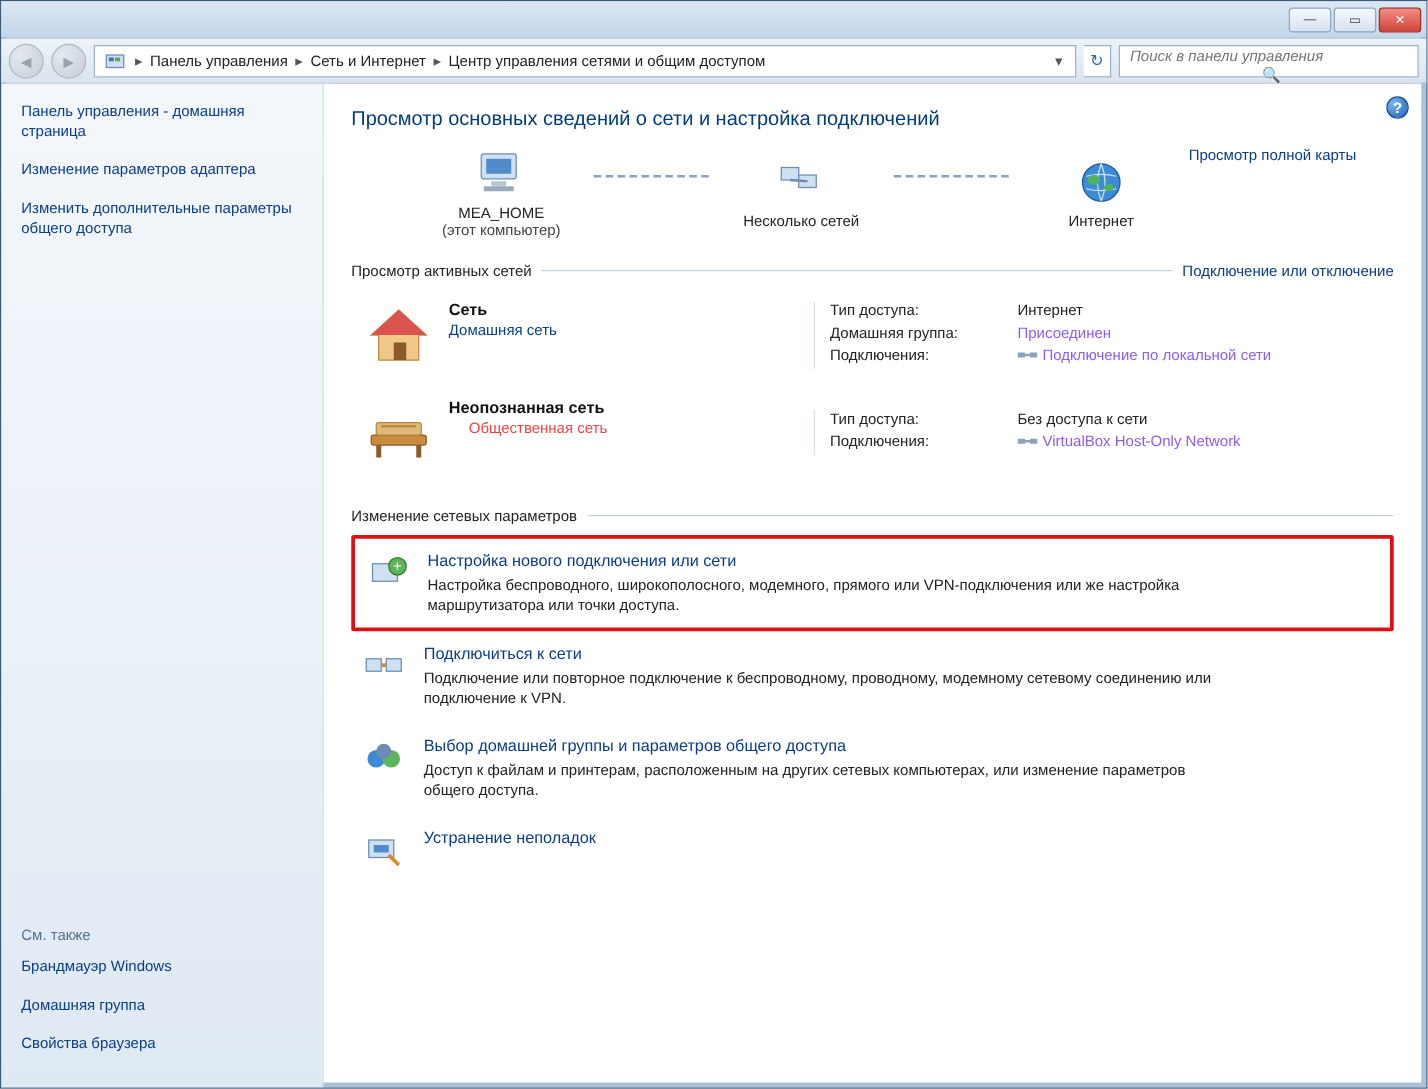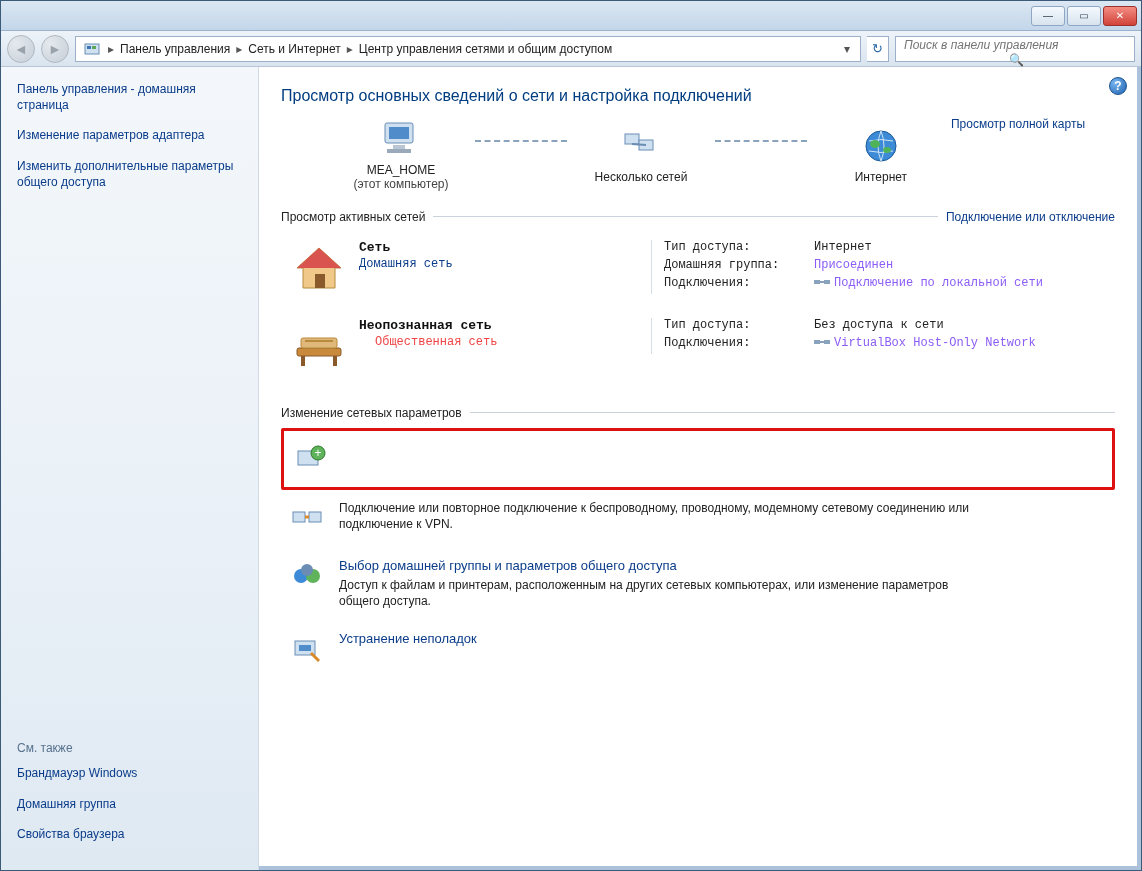--- a/index.html
+++ b/index.html
@@ -112,21 +112,21 @@
   .map-label{text-align:center;font-size:12px;color:#222;margin-top:4px;line-height:1.2;}
   .map-label .sub{display:block;color:#444;text-align:right;}
   .map-line{flex:1;height:2px;border-top:2px dashed #8aa3bd;margin:0 4px;position:relative;top:-14px;}
   .map-link{color:#0a3c8a;white-space:nowrap;align-self:flex-start;margin-left:auto;position:relative;top:-2px;}
   .section-hdr{
     display:flex;align-items:center;margin:18px 0 8px 0;gap:8px;
   }
   .section-hdr .line{flex:1;height:1px;background:#c9d4df;}
   .section-hdr .lbl{color:#222;font-size:12px;white-space:nowrap;}
   .section-hdr .rlink{color:#0a3c8a;white-space:nowrap;}
-  .network-block{display:flex;align-items:flex-start;padding:8px 0 14px 10px;font-family:Liberation Mono, monospace;}
+  .network-block{display:flex;align-items:center;padding:8px 0 14px 10px;}
   .net-left{display:flex;gap:12px;width:360px;}
   .net-ico{width:56px;height:56px;display:flex;align-items:center;justify-content:center;}
   .net-text .nt-name{font-weight:bold;color:#111;font-size:13px;}
   .net-text .nt-type{color:#0a3c8a;font-size:12px;margin-top:2px;cursor:pointer;}
   .net-text .nt-type.plain{color:#ef4444;cursor:default;margin-left:16px;}
   .net-right{border-left:1px solid #d7dee6;padding-left:12px;}
   .kv{display:flex;margin-bottom:4px;}
   .kv .k{width:150px;color:#222;}
   .kv .v{color:#222;}
   .kv .v a{color:#8b5cf6;text-decoration:none;}
@@ -329,30 +329,35 @@
 
       <div id="tasks-container">
           <div class="task highlight">
     <div class="t-ico">
               <svg width="32" height="32">
                 <rect x="4" y="8" width="20" height="14" fill="#cfe0f1" stroke="#6b8db3"></rect>
                 <circle cx="24" cy="10" r="7" fill="#5fb35a" stroke="#2f7a2a"></circle>
                 <text x="24" y="14" text-anchor="middle" fill="#fff" font-size="12">+</text>
               </svg>
             </div>
+    <div class="t-body">
+      <div class="t-title">Настройка нового подключения или сети</div>
+      <div class="t-desc">Настройка беспроводного, широкополосного, модемного, прямого или VPN-подключения или же настройка маршрутизатора или точки доступа.</div>
+    </div>
           </div>
           <div class="task">
     <div class="t-ico">
               <svg width="32" height="32">
                 <rect x="2" y="10" width="12" height="10" fill="#cfe0f1" stroke="#6b8db3"></rect>
                 <rect x="18" y="10" width="12" height="10" fill="#cfe0f1" stroke="#6b8db3"></rect>
                 <line x1="14" y1="15" x2="18" y2="15" stroke="#d98a2b" stroke-width="3"></line>
               </svg>
             </div>
     <div class="t-body">
+      <div class="t-title">Подключиться к сети</div>
       <div class="t-desc">Подключение или повторное подключение к беспроводному, проводному, модемному сетевому соединению или подключение к VPN.</div>
     </div>
           </div>
           <div class="task">
     <div class="t-ico">
               <svg width="32" height="32">
                 <circle cx="10" cy="16" r="7" fill="#3d8bd6"></circle>
                 <circle cx="22" cy="16" r="7" fill="#5fb35a"></circle>
                 <circle cx="16" cy="10" r="6" fill="#6b8db3"></circle>
               </svg>

